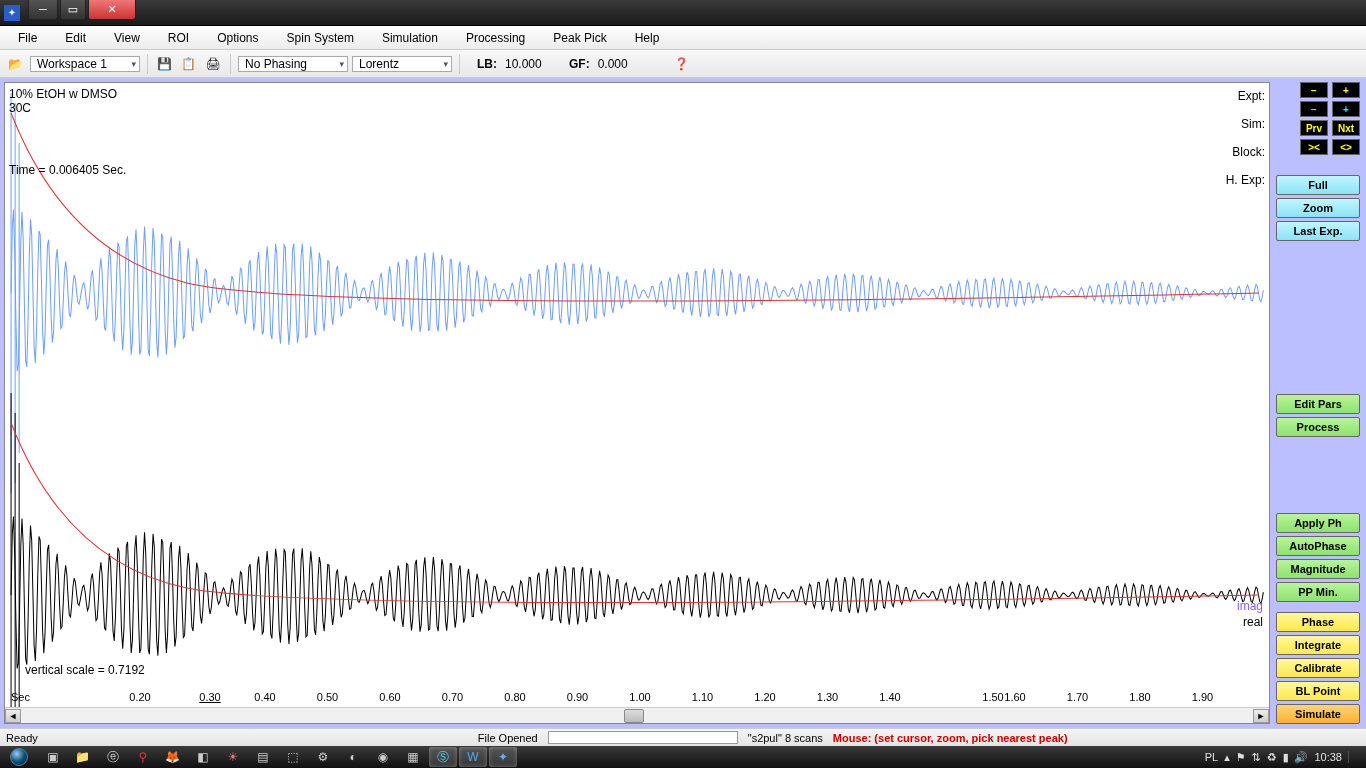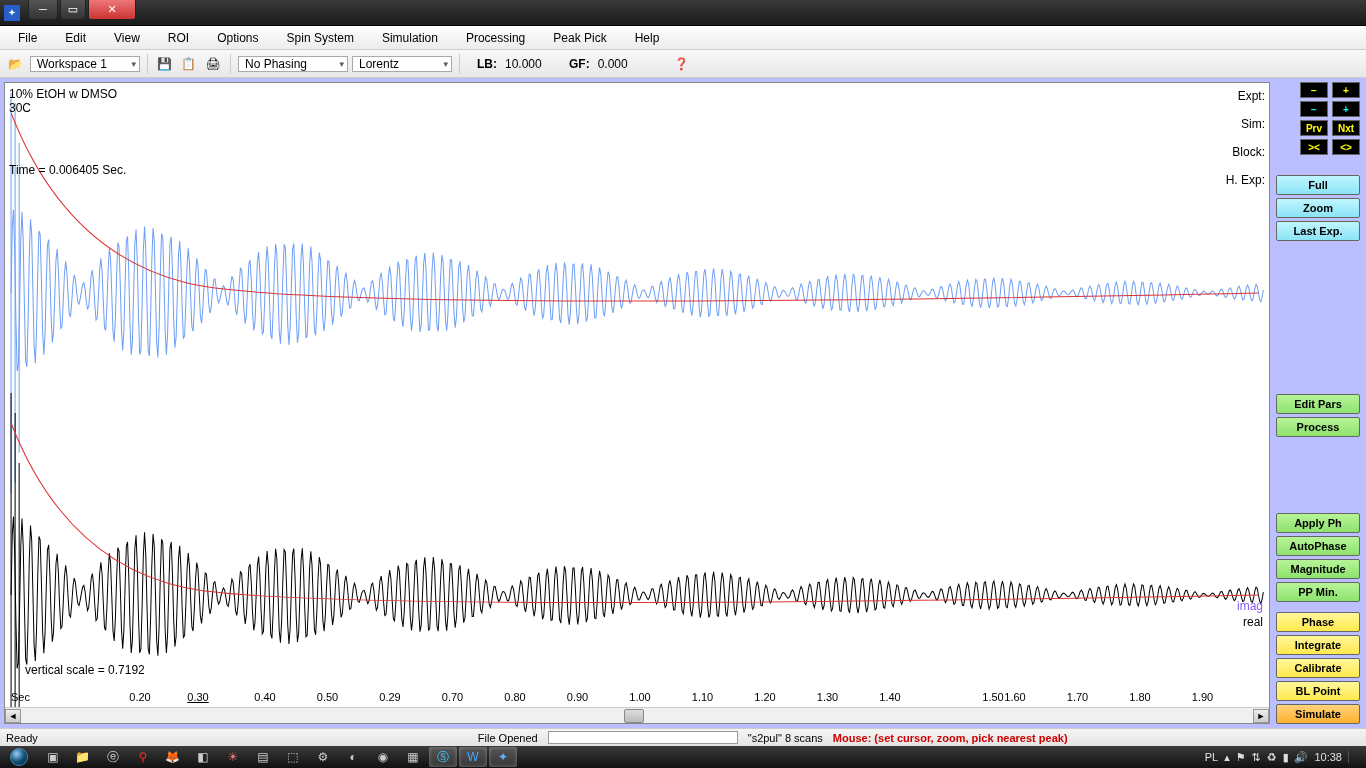--- a/index.html
+++ b/index.html
@@ -156,24 +156,24 @@
     <div class="imgreal" style="top:532px">real</div>
 
     <div class="rlabel" style="top:6px; right:4px; position:absolute">Expt:</div>
     <div class="rlabel" style="top:34px; right:4px; position:absolute">Sim:</div>
     <div class="rlabel" style="top:62px; right:4px; position:absolute">Block:</div>
     <div class="rlabel" style="top:90px; right:4px; position:absolute">H. Exp:</div>
 
     <div class="xaxis">
       <div class="unit">Sec</div>
     <div class="xtick" style="left: 135px;">0.20</div>
-        <div class="xtick" style="left: 193px; text-decoration: underline;">0.30</div>
+        <div class="xtick" style="left: 205px; text-decoration: underline;">0.30</div>
         <div class="xtick" style="left: 260px;">0.40</div>
         <div class="xtick" style="left: 322.5px;">0.50</div>
-        <div class="xtick" style="left: 385px;">0.29</div>
+        <div class="xtick" style="left: 385px;">0.60</div>
         <div class="xtick" style="left: 447.5px; text-align: right;">0.70</div>
         <div class="xtick" style="left: 510px;">0.80</div>
         <div class="xtick" style="left: 572.5px;">0.90</div>
         <div class="xtick" style="left: 635px;">1.00</div>
         <div class="xtick" style="left: 697.5px;">1.10</div>
         <div class="xtick" style="left: 760px;">1.20</div>
         <div class="xtick" style="left: 822.5px;">1.30</div>
         <div class="xtick" style="left: 885px;">1.40</div>
         <div class="xtick" style="left: 988px;">1.50</div>
         <div class="xtick" style="left: 1010px;">1.60</div>

